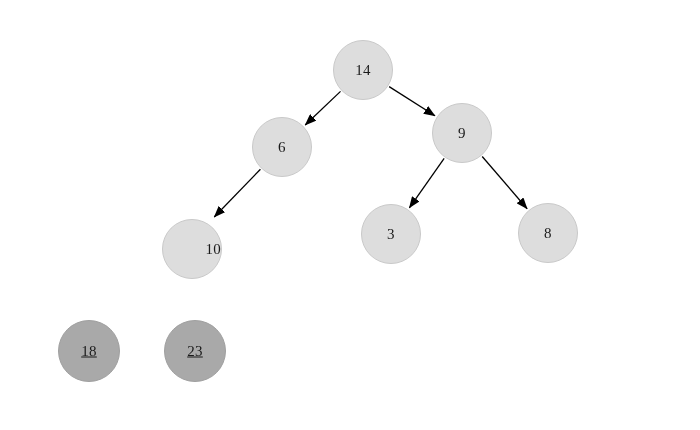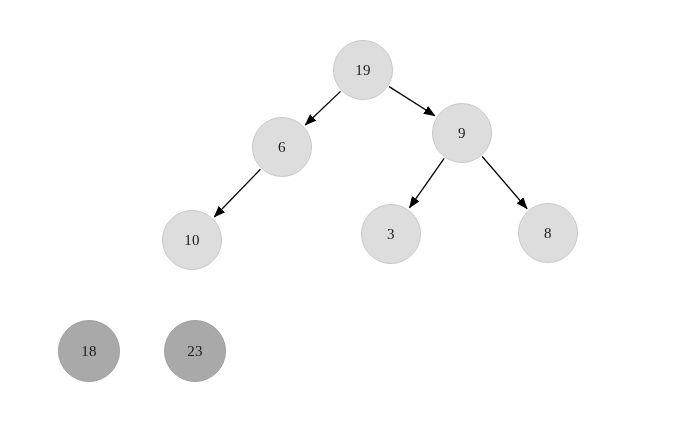--- a/index.html
+++ b/index.html
@@ -39,20 +39,21 @@
     letter-spacing: 0.3px;
     user-select: none;
   }
   .node-tree {
     background-color: #dddddd;
     border: 1px solid #c9c9c9;
   }
   .node-detached {
     background-color: #a9a9a9;
     border: 1px solid #a0a0a0;
+    text-decoration: underline;
   }
   .node-label {
     display: block;
     transform: translateY(-0.5px);
   }
 </style>
 </head>
 <body>
 
 <div id="canvas">
@@ -67,29 +68,29 @@
         <line x1="340.53" y1="91.36" x2="305.19" y2="124.95" stroke="#000000" stroke-width="1.3" marker-end="url(#arrowhead)"></line>
         <line x1="389.15" y1="86.64" x2="435.00" y2="115.82" stroke="#000000" stroke-width="1.3" marker-end="url(#arrowhead)"></line>
         <line x1="260.44" y1="169.28" x2="214.25" y2="217.00" stroke="#000000" stroke-width="1.3" marker-end="url(#arrowhead)"></line>
         <line x1="444.17" y1="158.36" x2="409.40" y2="207.82" stroke="#000000" stroke-width="1.3" marker-end="url(#arrowhead)"></line>
         <line x1="482.21" y1="156.50" x2="527.13" y2="208.74" stroke="#000000" stroke-width="1.3" marker-end="url(#arrowhead)"></line>
       </g>
   </svg>
 
   <div id="nodes-group">
       <div class="node node-tree" style="left: 333px; top: 40px; width: 60px; height: 60px;">
-        <span class="node-label">19</span>
+        <span class="node-label">14</span>
       </div>
       <div class="node node-tree" style="left: 252px; top: 117px; width: 60px; height: 60px;">
         <span class="node-label">6</span>
       </div>
       <div class="node node-tree" style="left: 432px; top: 103px; width: 60px; height: 60px;">
         <span class="node-label">9</span>
       </div>
-      <div class="node node-tree" style="left: 162px; top: 210px; width: 60px; height: 60px;">
+      <div class="node node-tree" style="left: 162px; top: 219px; width: 60px; height: 60px; justify-content: flex-end;">
         <span class="node-label">10</span>
       </div>
       <div class="node node-tree" style="left: 361px; top: 204px; width: 60px; height: 60px;">
         <span class="node-label">3</span>
       </div>
       <div class="node node-tree" style="left: 518px; top: 203px; width: 60px; height: 60px;">
         <span class="node-label">8</span>
       </div>
       <div class="node node-detached" style="left: 58px; top: 320px; width: 62px; height: 62px;">
         <span class="node-label">18</span>

